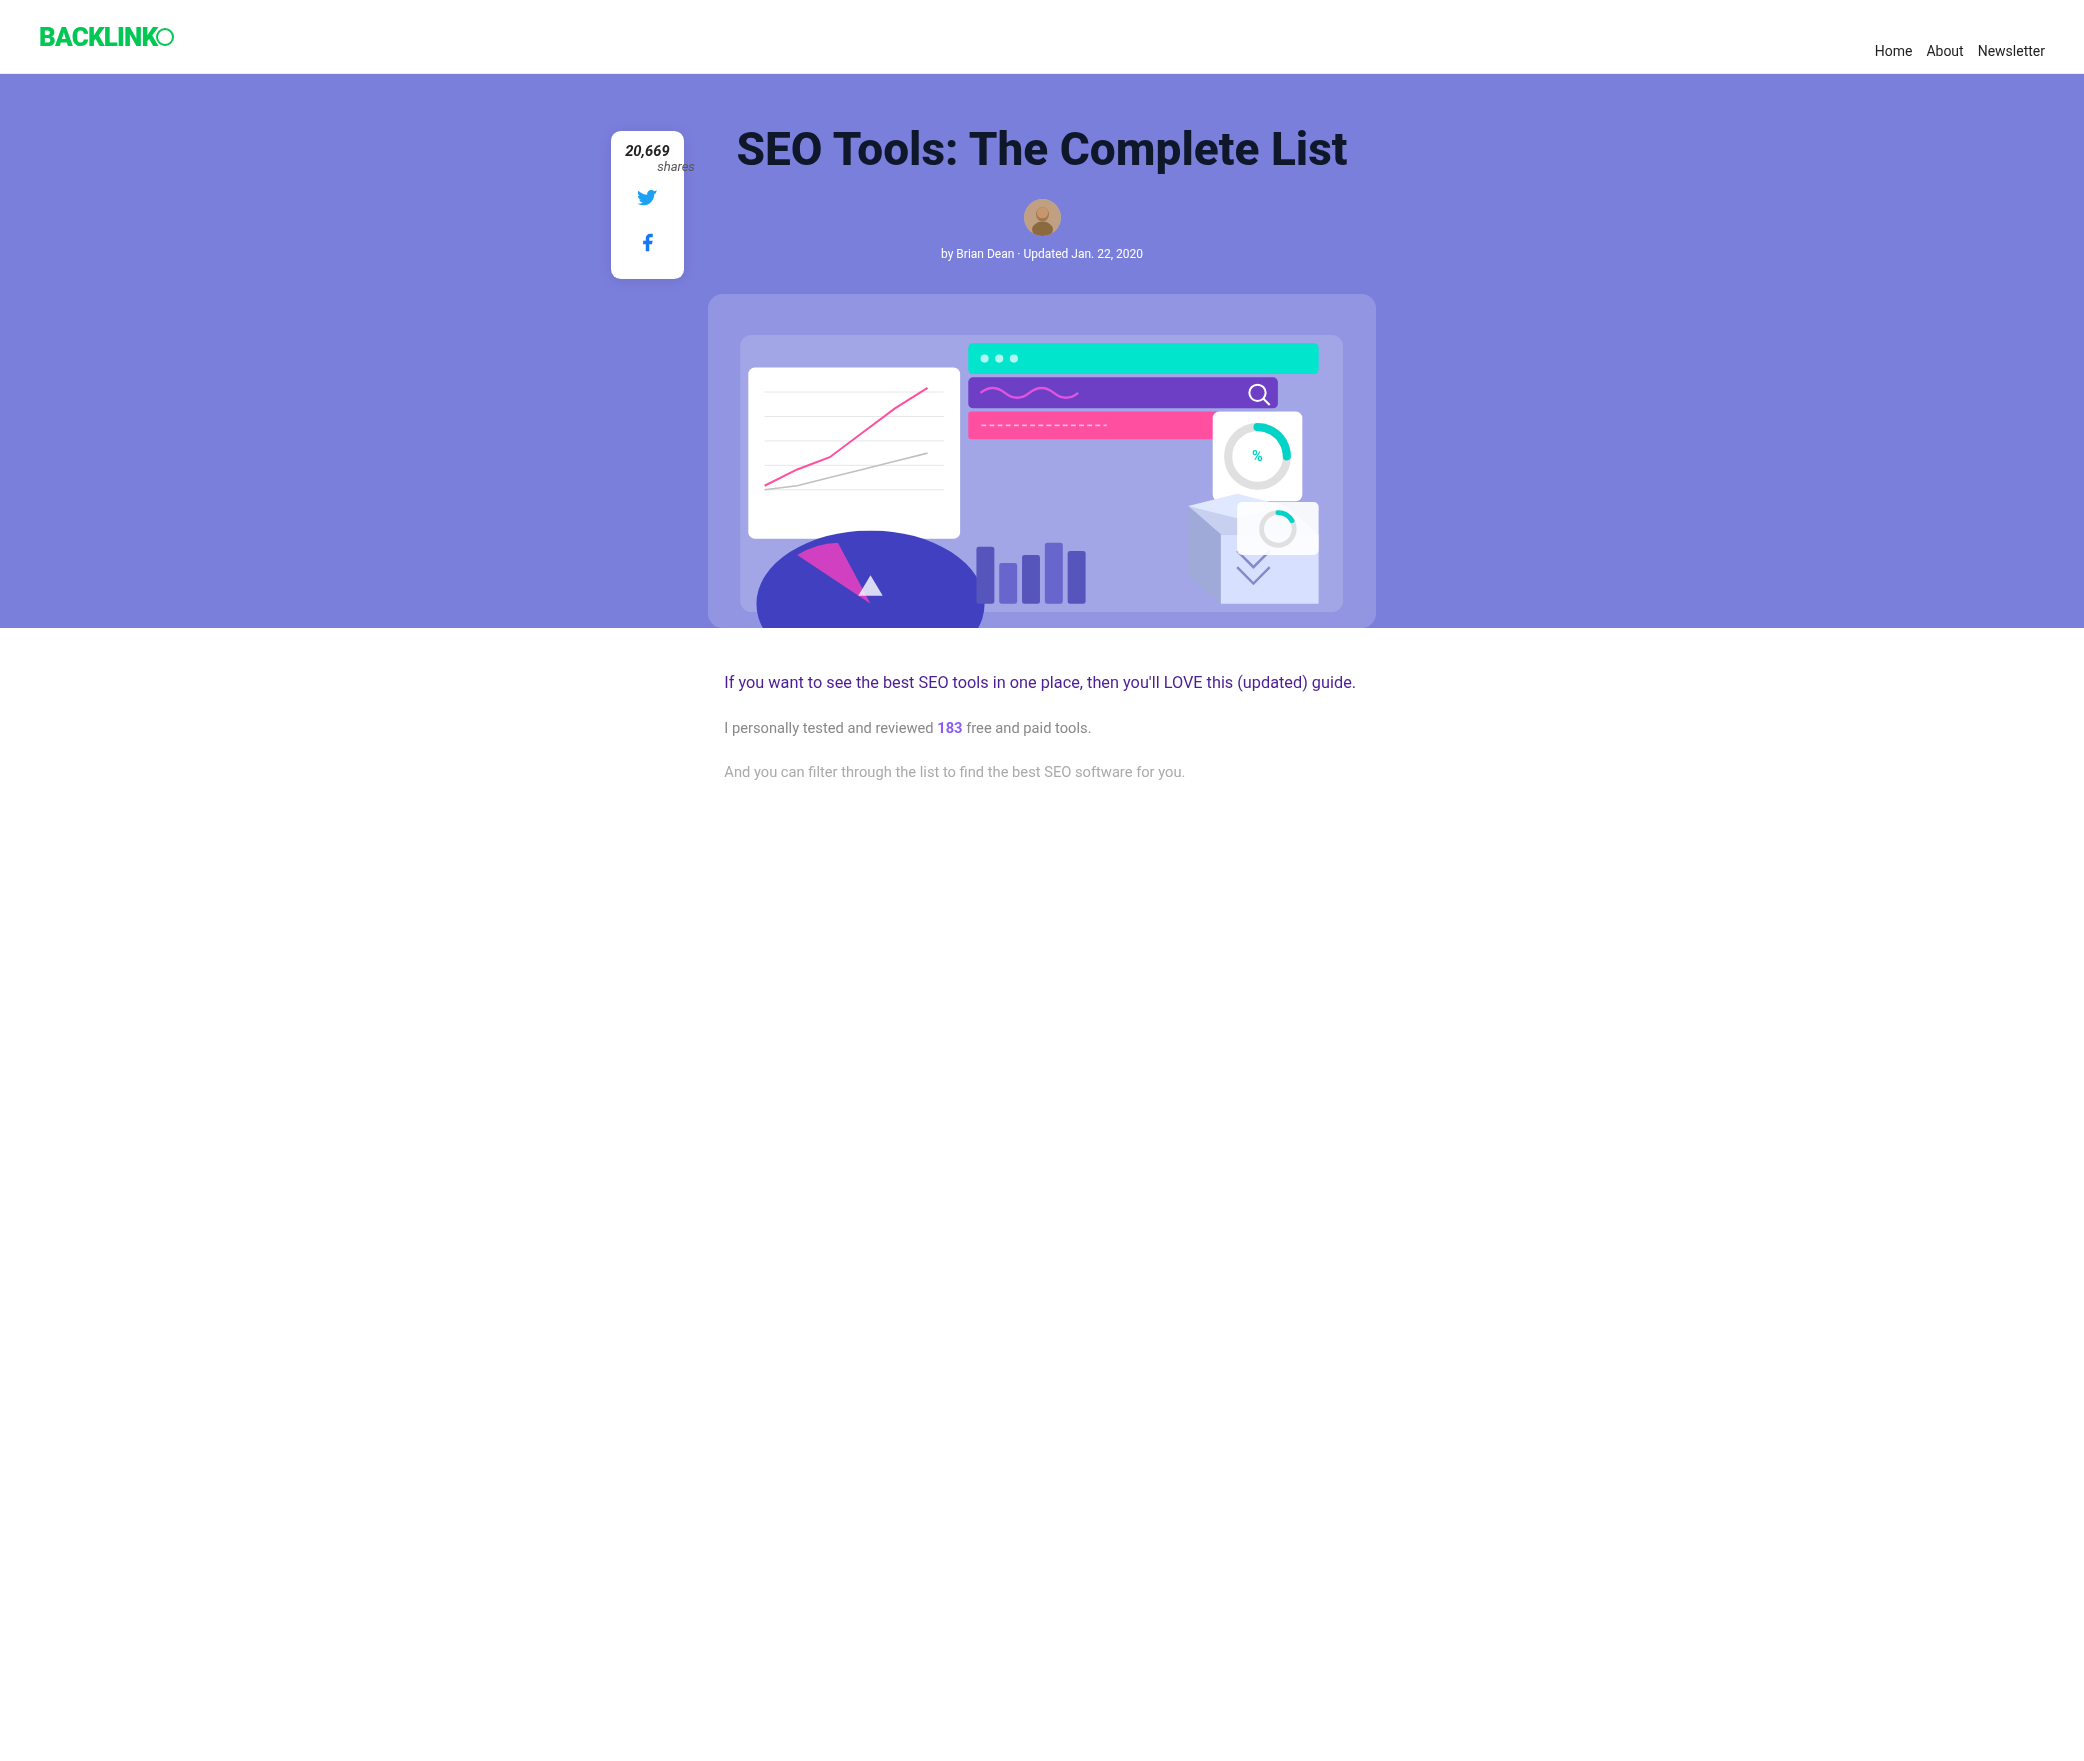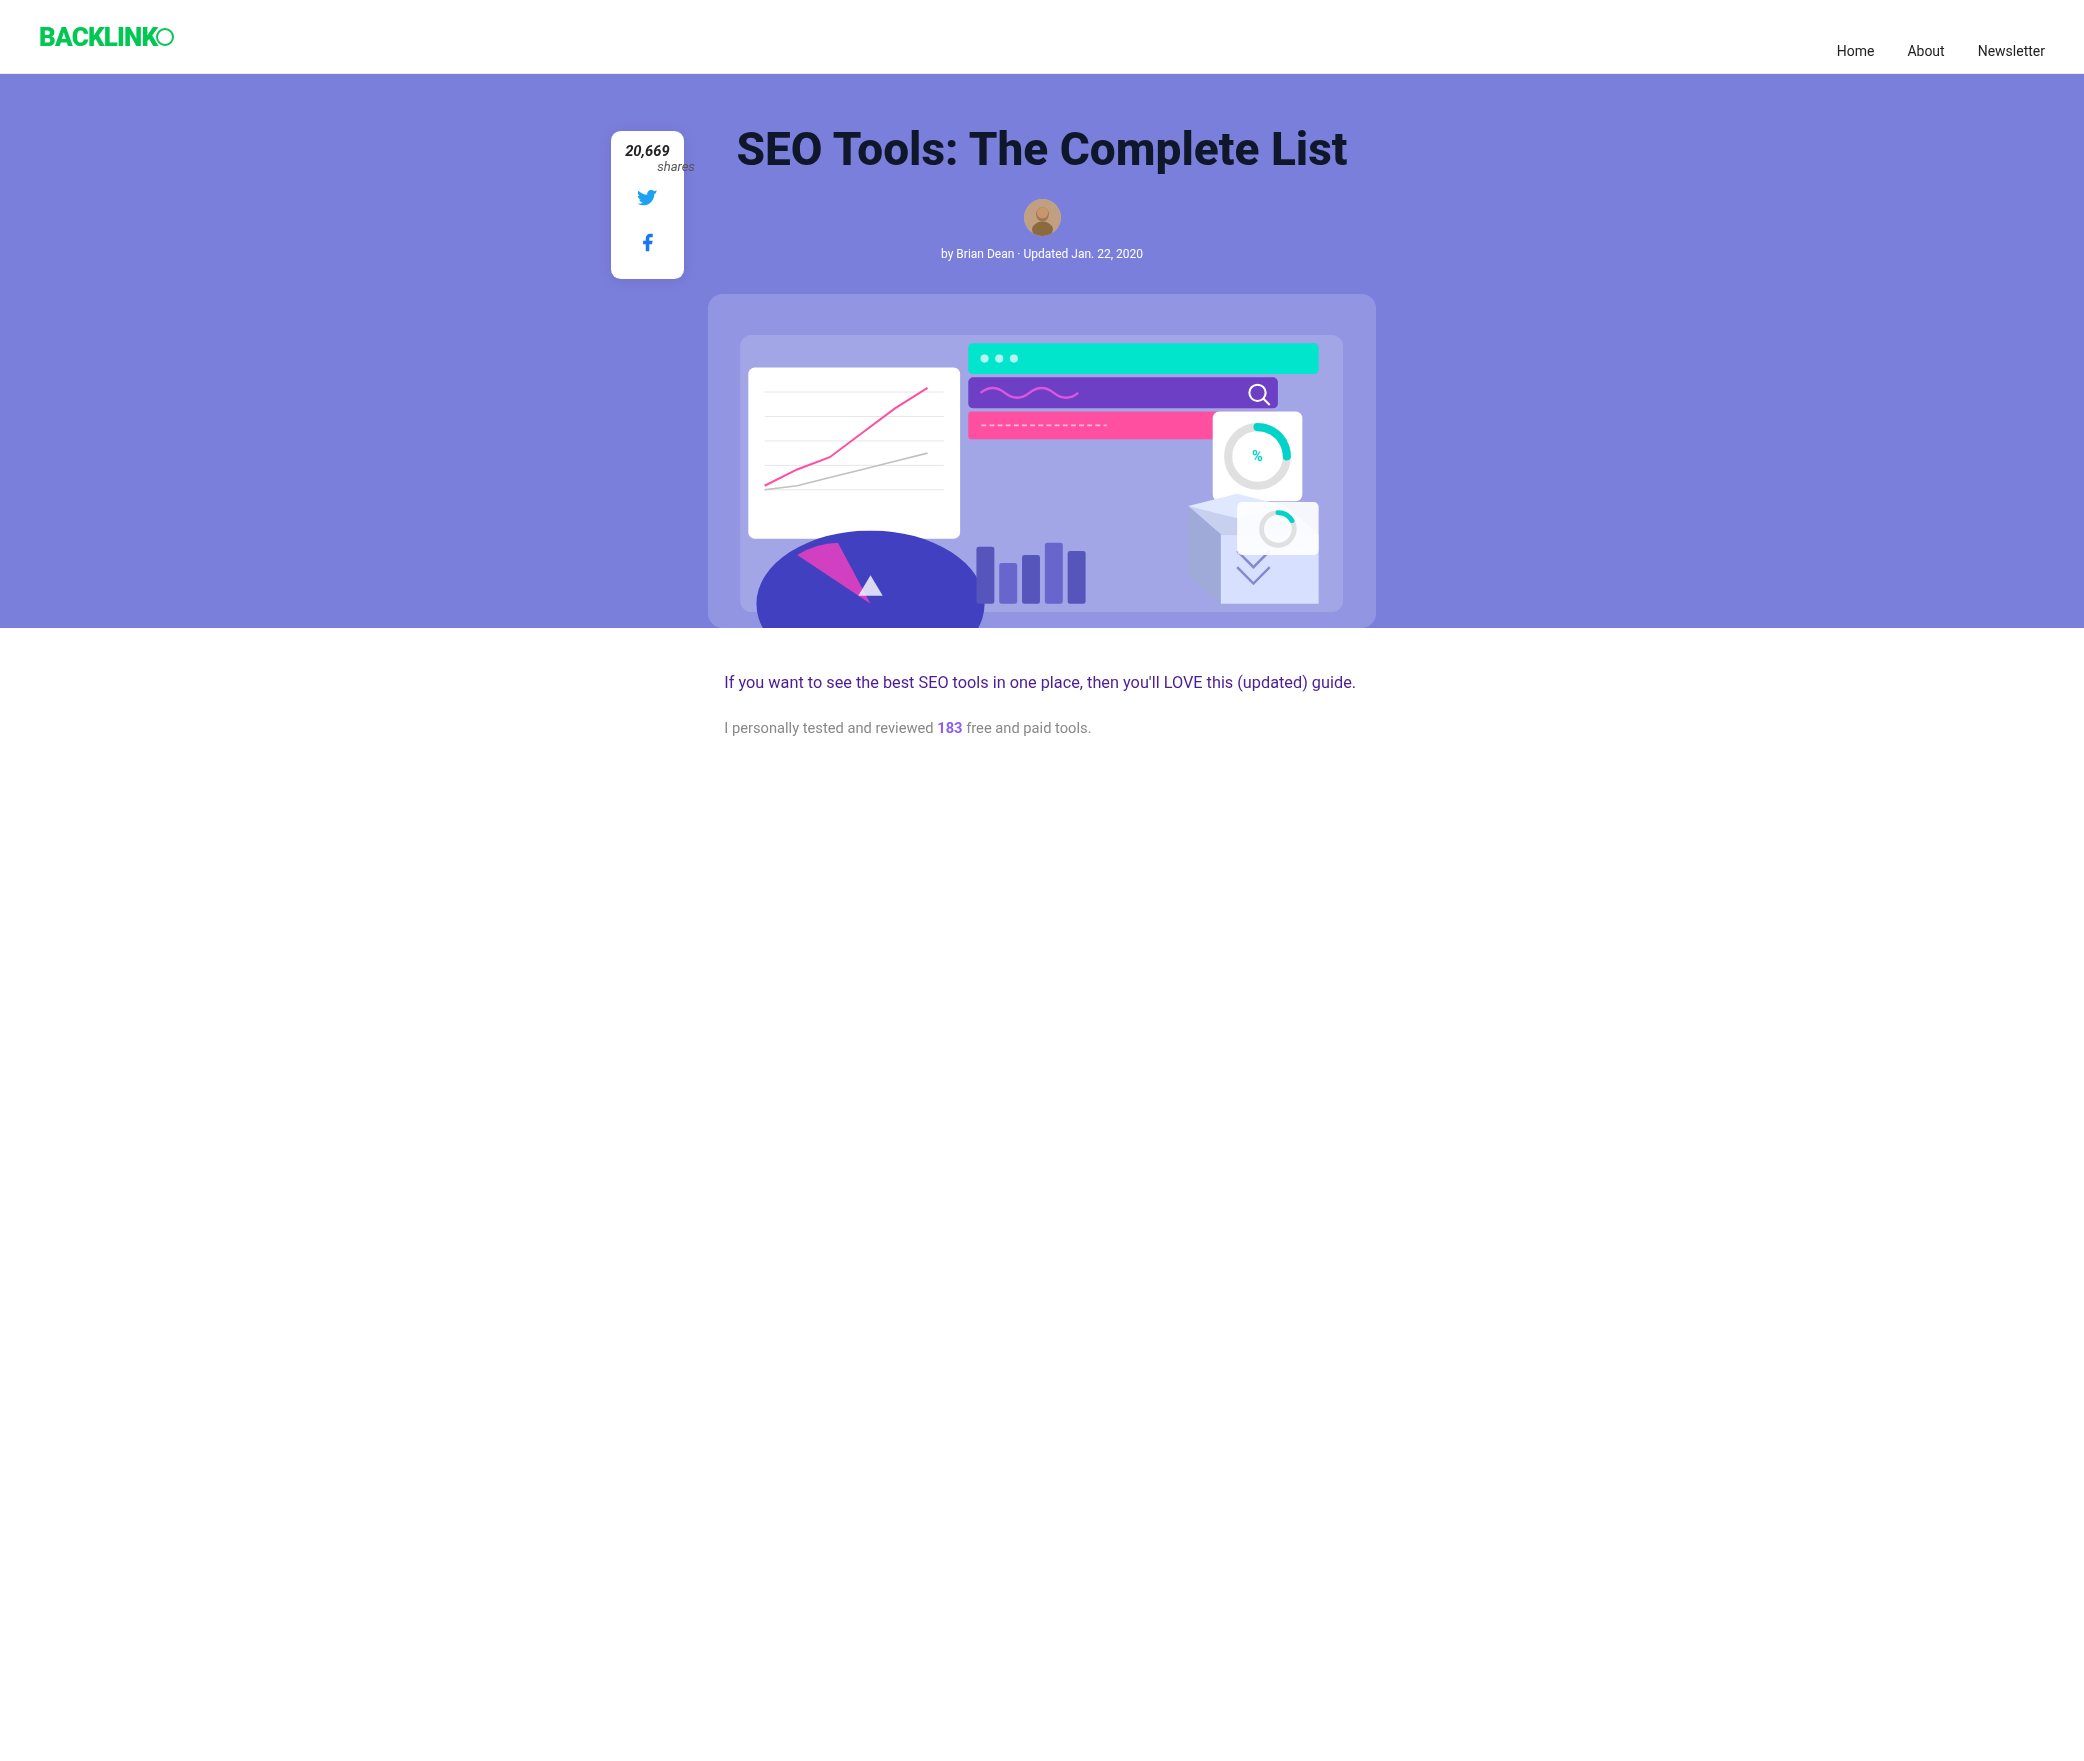--- a/index.html
+++ b/index.html
@@ -34,21 +34,21 @@
       border: 2.4px solid #00c853;
       border-radius: 50%;
       margin-left: -1.6px;
       vertical-align: middle;
       position: relative;
       top: -1.6px;
     }
 
     nav {
       display: flex;
-      gap: 33px;
+      gap: 14px;
       margin-top: 28px;
     }
 
     nav a {
       text-decoration: none;
       color: #222;
       font-size: 14px;
       font-weight: 400;
     }
 
@@ -326,14 +326,15 @@
     </div>
 
   </div>
 </section>
 
 <section class="content-area">
   <p class="intro-text">If you want to see the best SEO tools in one place, then you'll LOVE this (updated) guide.</p>
   <p class="intro-text-2">
     <span>I personally tested and reviewed </span><strong>183</strong><span> free and paid tools.</span>
   </p>
+  <p class="intro-text-3">And you can filter through the list to find the best SEO software for you.</p>
 </section>
 
 
 </body></html>

